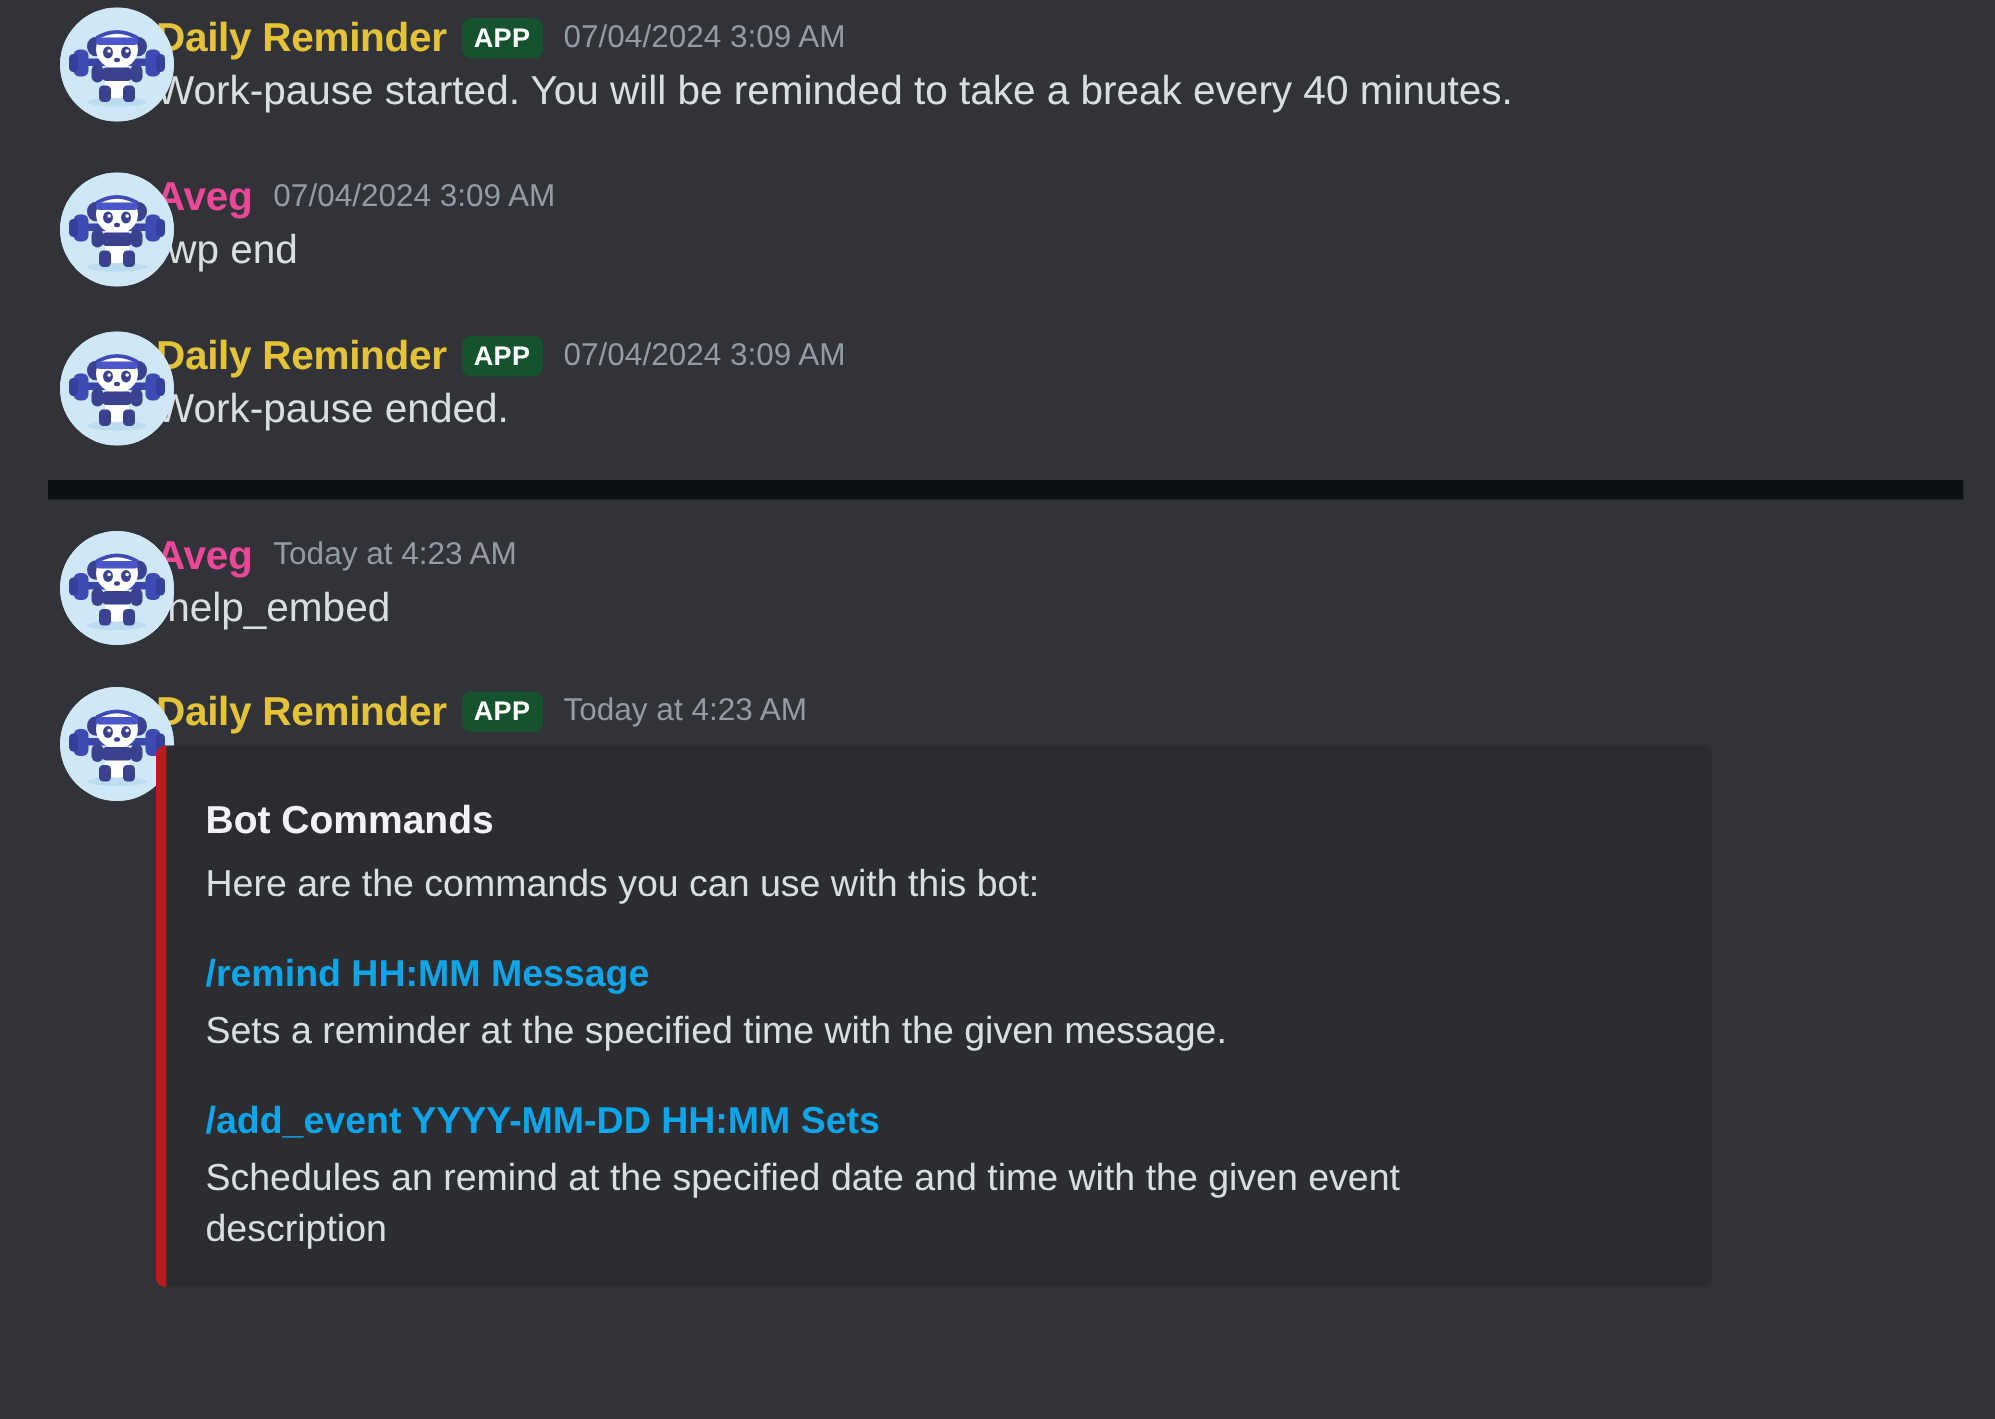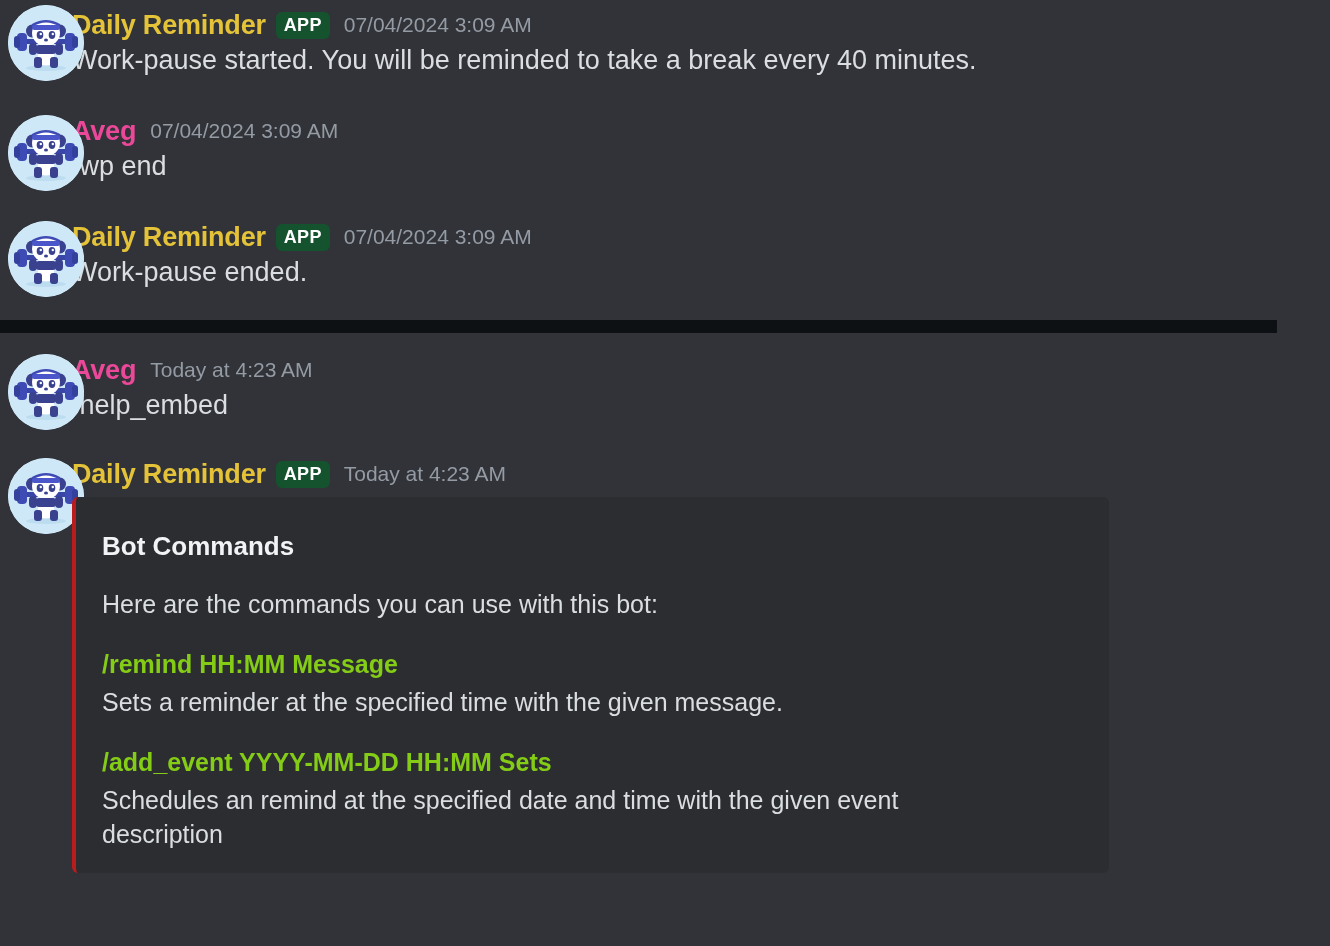--- a/index.html
+++ b/index.html
@@ -16,20 +16,21 @@
     -webkit-font-smoothing: antialiased;
   }
 
   
   .chat {
     position: relative;
     width: 1277px;
     height: 946px;
     background: #313338;
     overflow: hidden;
+    padding-left: 32px;
   }
 
   
   .msg-group {
     position: relative;
     padding: 2px 0 0 0;
   }
   .msg {
     position: relative;
     padding: 2px 48px 2px 72px;
@@ -107,42 +108,42 @@
   
   .embed-wrap {
     padding-left: 0;
     margin-top: 6px;
   }
   .embed {
     position: relative;
     display: block;
     width: 1037px;
     background: #2b2d31;
-    border-left: 4px solid #b91c1c;
+    border-left: 7px solid #b91c1c;
     border-radius: 6px;
     padding: 22px 22px 22px 26px;
     box-sizing: border-box;
   }
   .embed-title {
     color: #f2f3f5;
     font-size: 26px;
     font-weight: 700;
     line-height: 34px;
     margin: 10px 0 0 0;
   }
   .embed-desc {
     color: #dbdee1;
     font-size: 25px;
     line-height: 34px;
-    margin-top: 24px;
+    margin-top: 9px;
     font-weight: 400;
   }
   .embed-field { margin-top: 26px; }
   .embed-field-name {
-    color: #84cc16;
+    color: #0ea5e9;
     font-size: 25px;
     font-weight: 700;
     line-height: 34px;
   }
   .embed-field-value {
     color: #dbdee1;
     font-size: 25px;
     line-height: 34px;
     font-weight: 400;
     margin-top: 4px;

